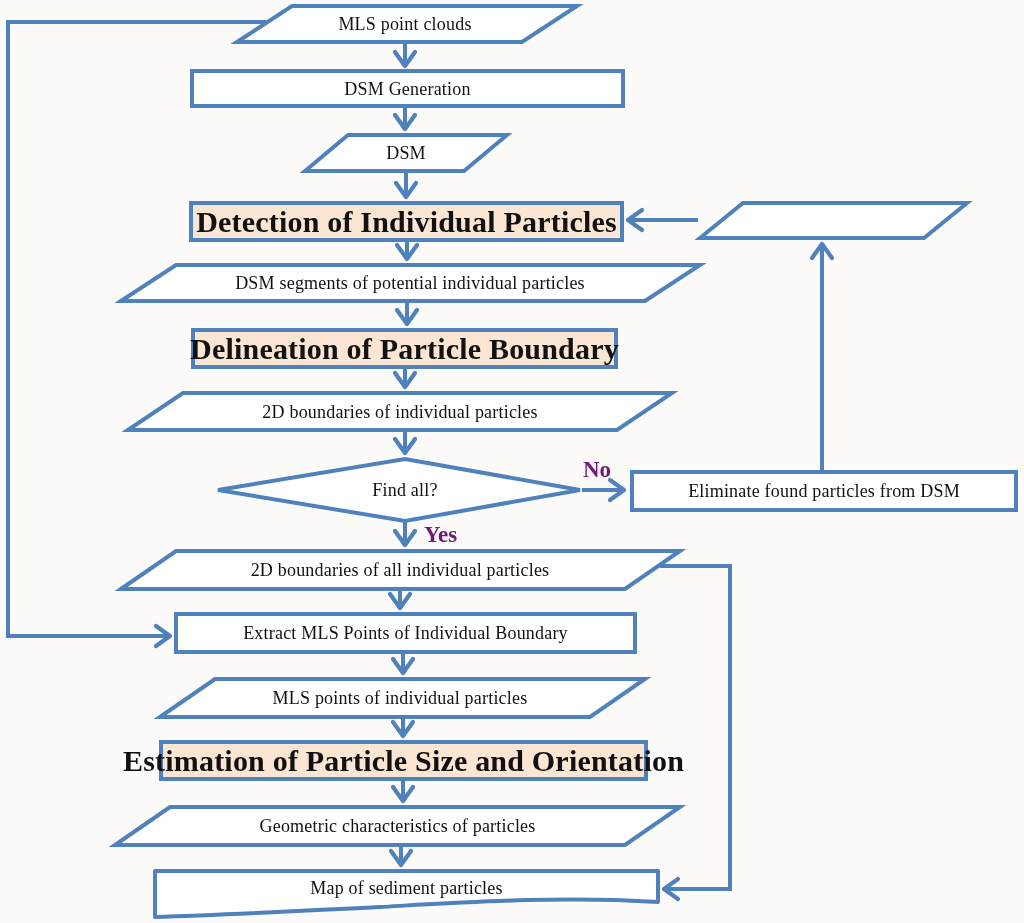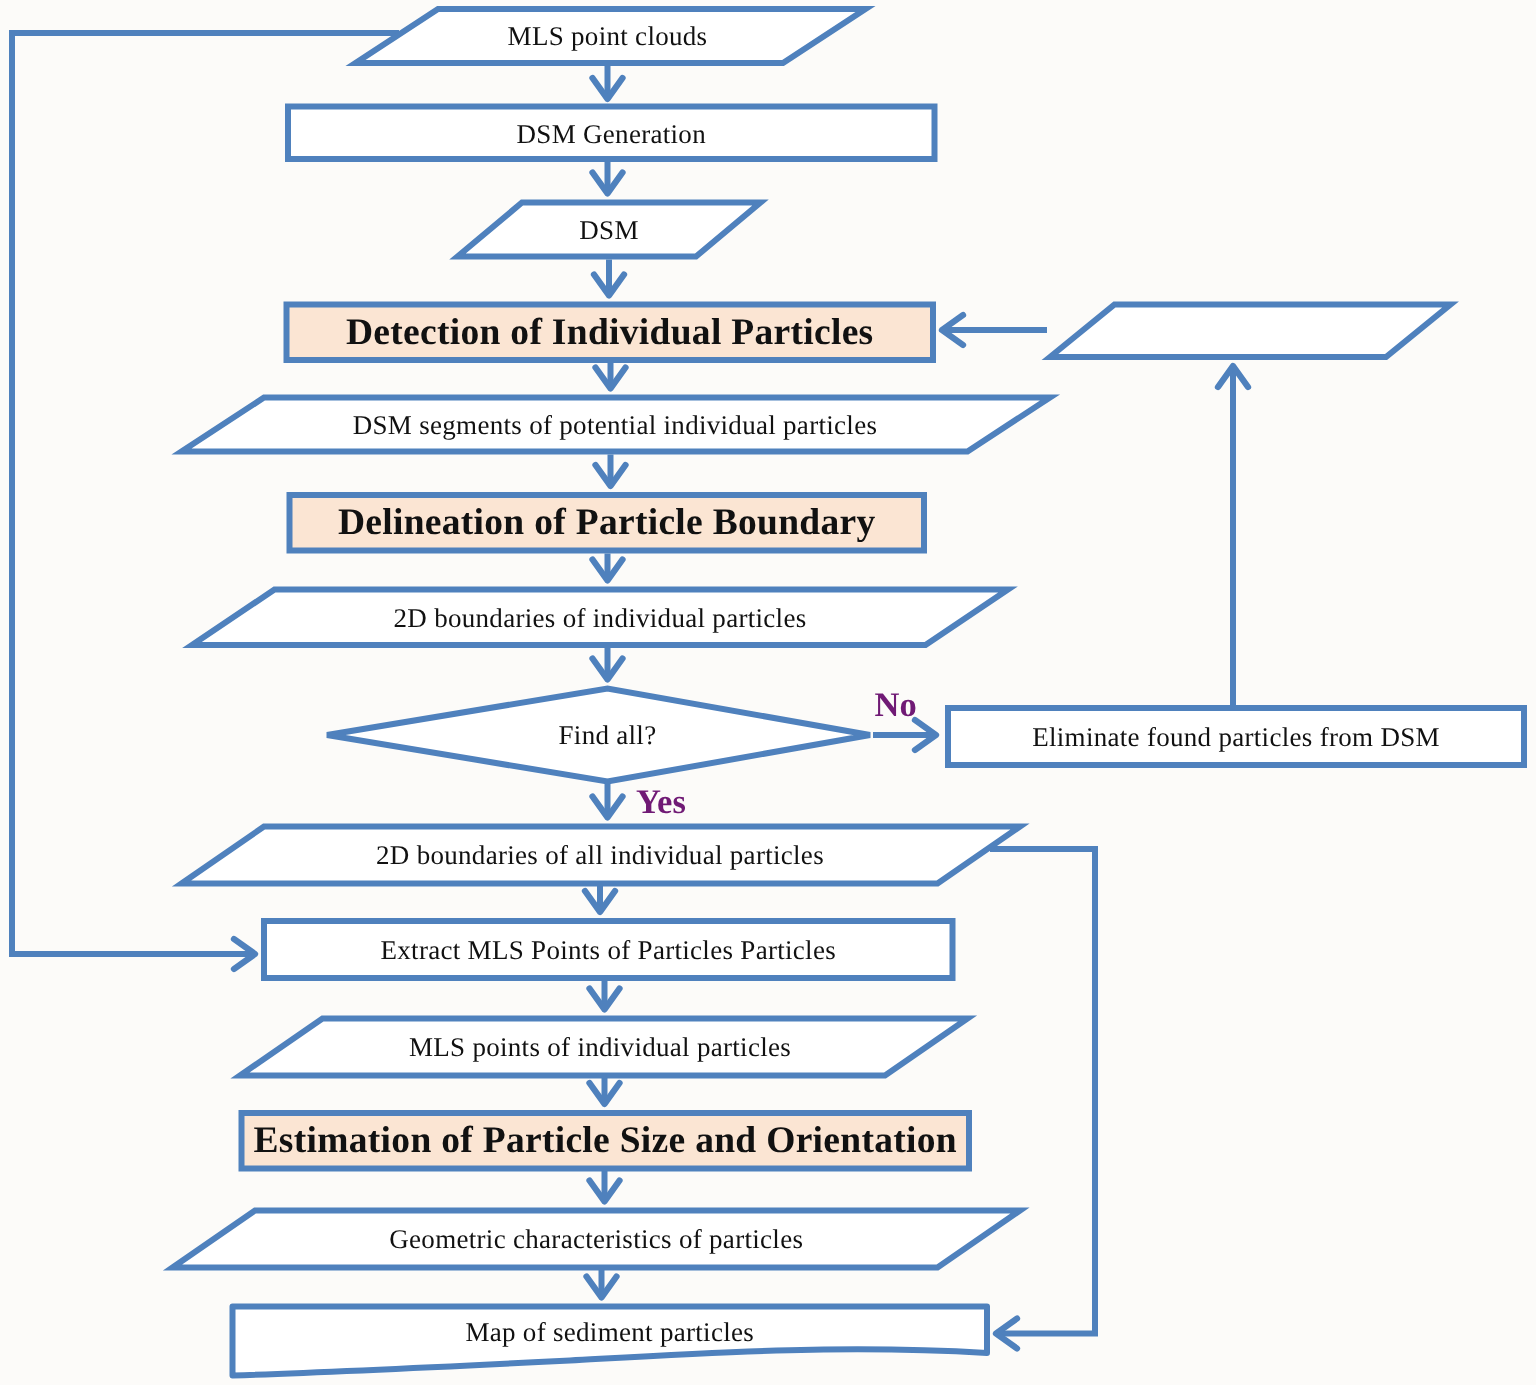--- a/index.html
+++ b/index.html
@@ -26,21 +26,21 @@
     align-items: center;
     justify-content: center;
     font-size: 18px;
     color: #111;
     white-space: nowrap;
     line-height: 1;
     letter-spacing: 0.2px;
   }
   .lbl.bold {
     font-weight: bold;
-    font-size: 25px;
+    font-size: 30px;
   }
   .edge-lbl {
     position: absolute;
     font-weight: bold;
     font-size: 23px;
     color: #701a75;
     white-space: nowrap;
     line-height: 1;
   }
 </style>
@@ -100,21 +100,21 @@
   <div class="lbl" style="left:255px; top:7px; width:300px; height:34px;">MLS point clouds</div>
   <div class="lbl" style="left:192px; top:72px; width:431px; height:33px;">DSM Generation</div>
   <div class="lbl" style="left:330px; top:136px; width:152px; height:34px;">DSM</div>
   <div class="lbl bold" style="left:191px; top:204px; width:431px; height:35px;">Detection of Individual Particles</div>
   <div class="lbl bold" style="left:193px; top:331px; width:423px; height:35px;">Delineation of Particle Boundary</div>
   <div class="lbl" style="left:150px; top:266px; width:520px; height:34px;">DSM segments of potential individual particles</div>
   <div class="lbl" style="left:155px; top:394px; width:490px; height:35px;">2D boundaries of individual particles</div>
   <div class="lbl" style="left:280px; top:473px; width:250px; height:34px;">Find all?</div>
   <div class="lbl" style="left:632px; top:473px; width:384px; height:36px;">Eliminate found particles from DSM</div>
   <div class="lbl" style="left:150px; top:552px; width:500px; height:36px;">2D boundaries of all individual particles</div>
-  <div class="lbl" style="left:176px; top:615px; width:459px; height:36px;">Extract MLS Points of Particles Particles</div>
+  <div class="lbl" style="left:176px; top:615px; width:459px; height:36px;">Extract MLS Points of Individual Boundary</div>
   <div class="lbl" style="left:190px; top:680px; width:420px; height:36px;">MLS points of individual particles</div>
   <div class="lbl bold" style="left:161px; top:743px; width:485px; height:35px;">Estimation of Particle Size and Orientation</div>
   <div class="lbl" style="left:145px; top:808px; width:505px; height:36px;">Geometric characteristics of particles</div>
   <div class="lbl" style="left:155px; top:872px; width:503px; height:32px;">Map of sediment particles</div>
 
   <div class="edge-lbl" style="left:583px; top:458px;">No</div>
   <div class="edge-lbl" style="left:424px; top:523px;">Yes</div>
 
 </div>
 

